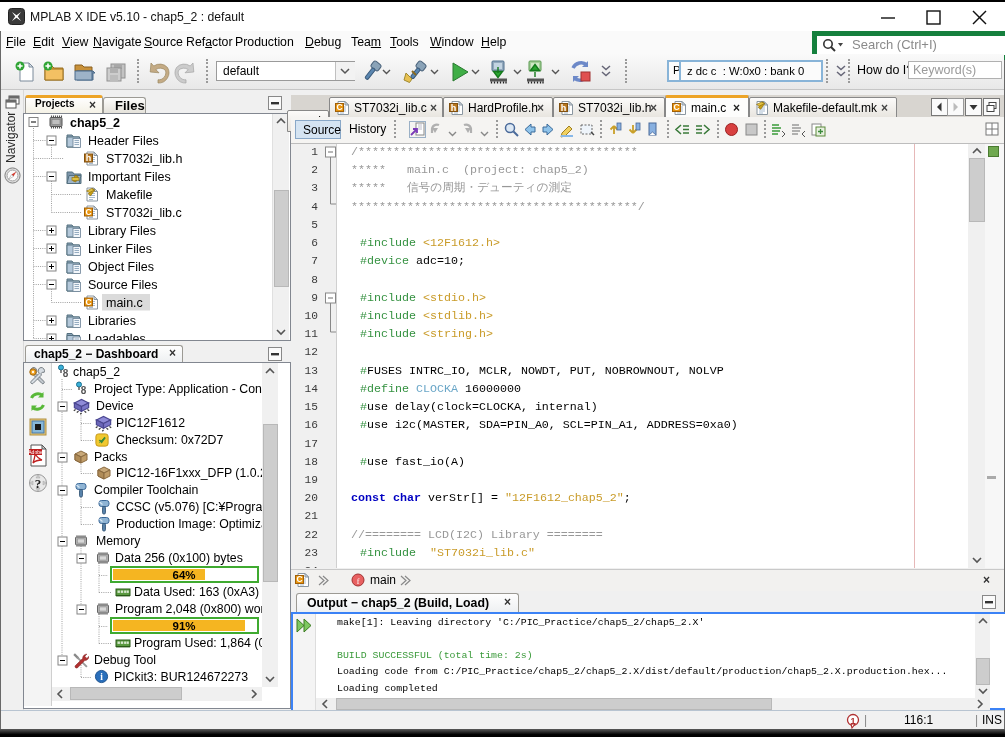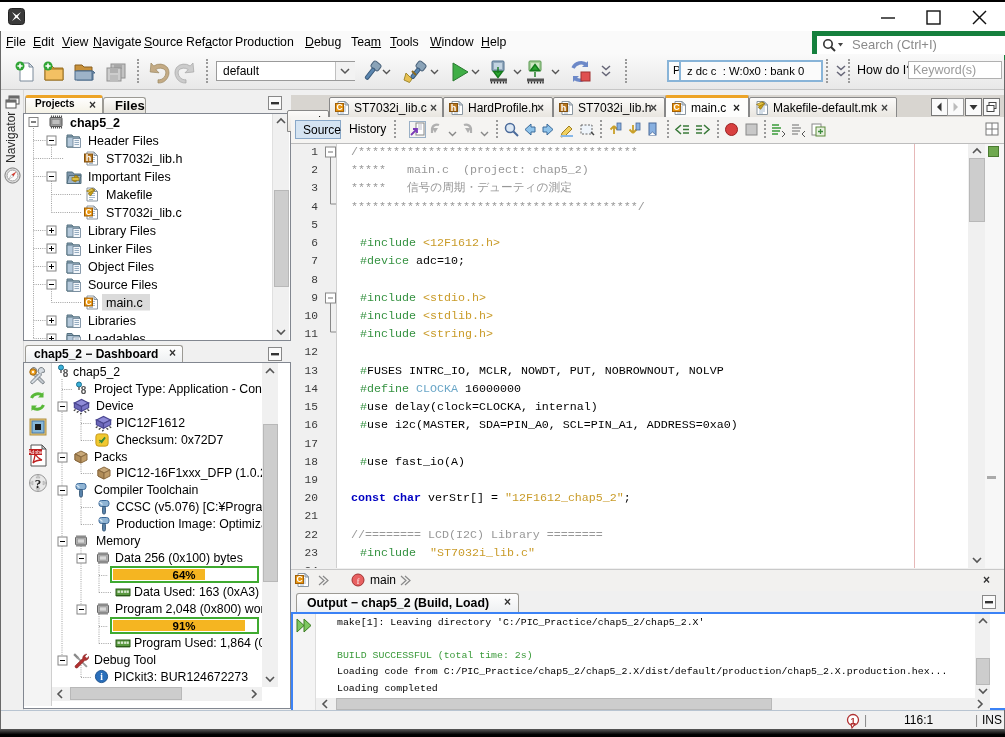--- a/index.html
+++ b/index.html
@@ -151,20 +151,21 @@
         </symbol>
 </defs>
 </svg>
 <div class="abs sbL"></div>
     <div class="abs sbR"></div>
 <div class="abs" id="titlebar">
   <svg class="abs" style="left:8px;top:6px" width="17" height="17" viewBox="0 0 17 17">
         <rect x="0.5" y="0.5" width="16" height="16" rx="3" fill="#3b3b3b" stroke="#222"></rect>
         <path d="M4 4 L8.5 7.2 L13 4 L9.8 8.5 L13 13 L8.5 9.8 L4 13 L7.2 8.5 Z" fill="#fff"></path>
       </svg>
+  <div class="abs" style="left:30px;top:8px;font-size:12.2px;color:#111;">MPLAB X IDE v5.10 - chap5_2 : default</div>
   <svg class="abs" style="left:877px;top:6px" width="120" height="20" viewBox="0 0 120 20">
     <line x1="4" y1="10" x2="18" y2="10" stroke="#111" stroke-width="1.4"></line>
     <rect x="50" y="3" width="13" height="13" fill="none" stroke="#111" stroke-width="1.4"></rect>
     <line x1="96" y1="3" x2="109" y2="16" stroke="#111" stroke-width="1.4"></line>
         <line x1="109" y1="3" x2="96" y2="16" stroke="#111" stroke-width="1.4"></line>
   </svg>
 </div>
 <div class="abs" id="menubar">
   <span class="menuitem" style="left:5px"><u>F</u>ile</span>
   <span class="menuitem" style="left:32px"><u>E</u>dit</span>

